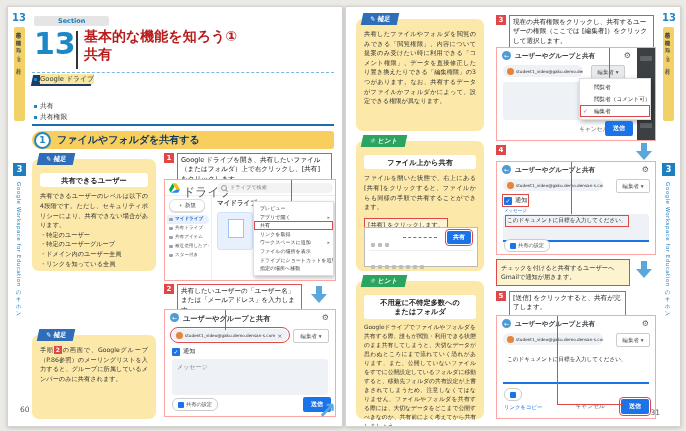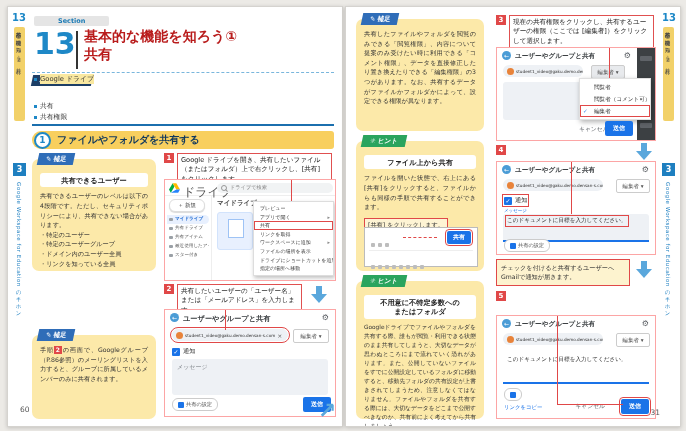--- a/index.html
+++ b/index.html
@@ -359,20 +359,21 @@
   </div>
 
   <div class="abs note-red" style="left:150px;top:252px;width:134px">チェックを付けると共有するユーザーへGmailで通知が届きます。</div>
   <div class="arrow-down" style="left:290px;top:254px">
       <i class="stem"></i>
       <i class="head"></i>
     </div>
 
   <div class="abs step" style="left:150px;top:284px;width:130px">
     <span class="step-num">5</span>
+    <span class="step-text">[送信] をクリックすると、共有が完了します。</span>
   </div>
 
   <div class="abs shot" style="left:150px;top:308px;width:158px;height:102px">
     <div class="dlg-head">
       <span class="back"></span>
       <span class="dlg-title" style="font-size:6.6px">ユーザーやグループと共有</span>
       <span class="gear" style="right:6px"></span>
     </div>
     <div class="chip" style="left:6px;top:17px;width:100px">
       <i class="avatar"></i>

